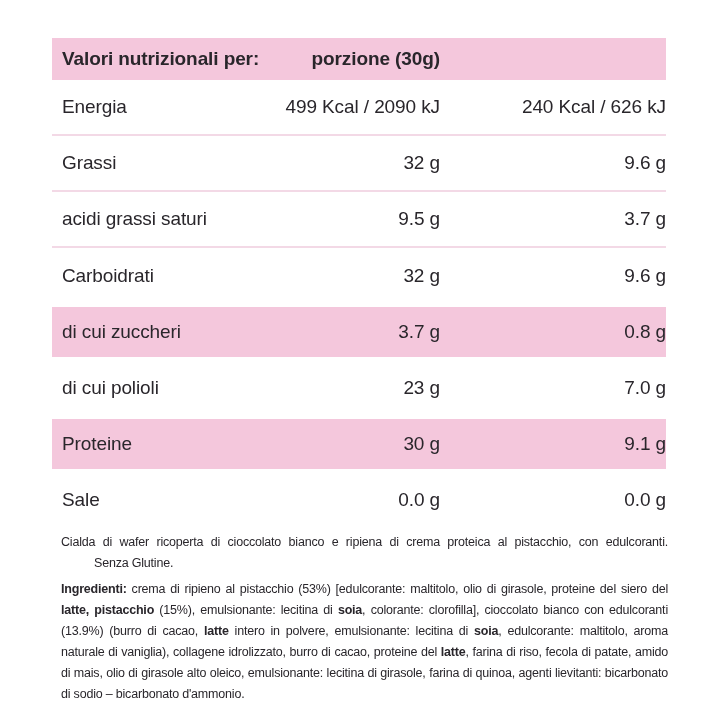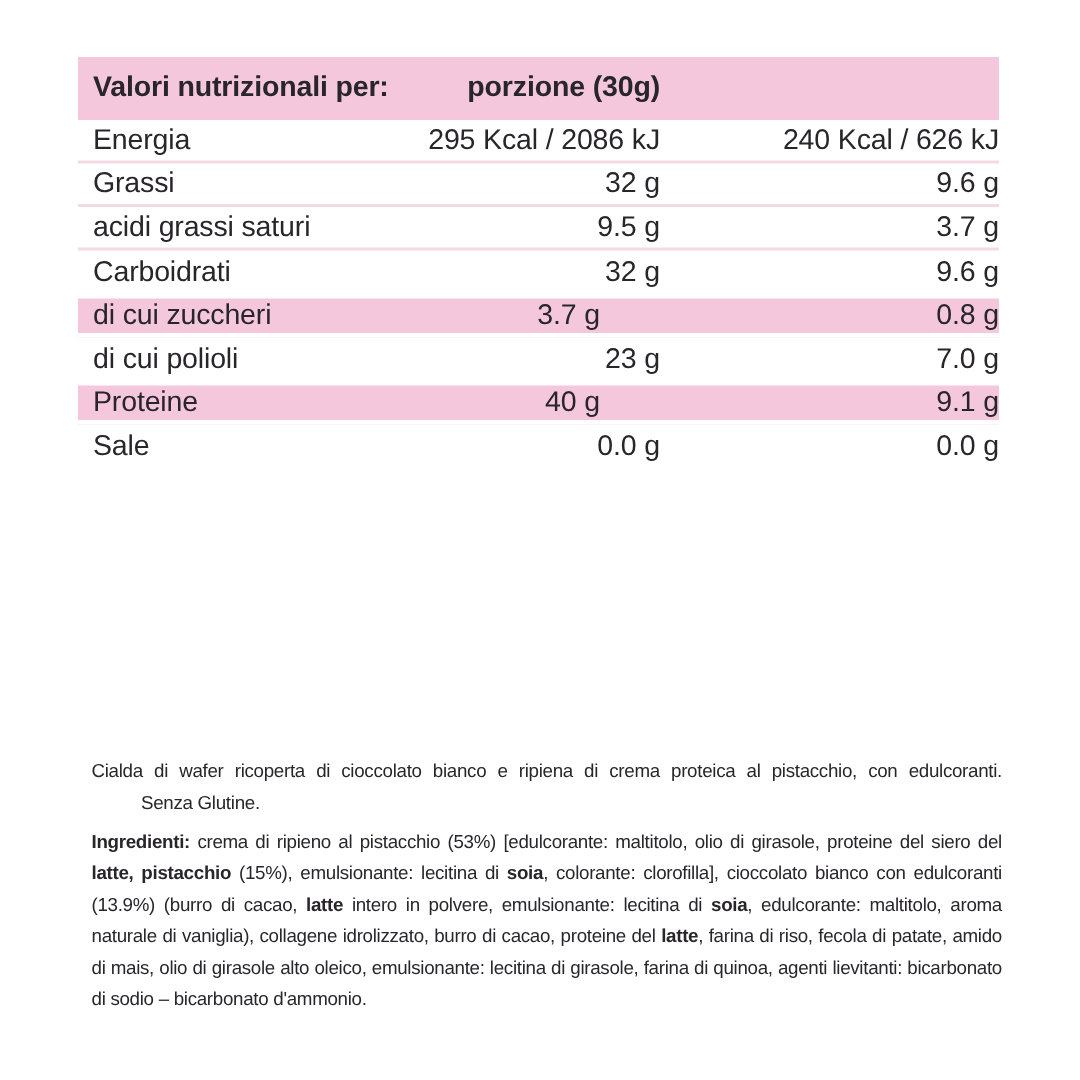--- a/index.html
+++ b/index.html
@@ -21,21 +21,21 @@
   
   .table {
     position: absolute;
     left: 52px; top: 38px;
     width: 614px;
   }
   .row {
     display: grid;
     grid-template-columns: 1fr 200px 226px;
     align-items: center;
-    height: 29px;
+    height: 56px;
     font-size: 19px;
     letter-spacing: -0.1px;
   }
   .row .c1 {
     padding-left: 10px;
     text-align: left;
     white-space: nowrap;
     min-width: 0;
     overflow: visible;
   }
@@ -43,55 +43,54 @@
   .row .c3 { text-align: right; white-space: nowrap; }
 
   .row.header {
     height: 42px;
     background: var(--pink);
     font-weight: 700;
   }
   .row.highlight {
     background: var(--pink);
     box-shadow: inset 0 3px 0 0 #ffffff, inset 0 -3px 0 0 #ffffff;
-    gap: 40px;
   }
   .row.sep { border-bottom: 2px solid var(--sep); }
 
   
   .textblock {
     position: absolute;
     left: 61px; top: 504px;
     width: 607px;
     font-size: 12.5px;
     letter-spacing: -0.2px;
     line-height: 21px;
     color: var(--ink);
   }
-  .desc-line1 { text-align: justify; text-align-last: justify; white-space: normal; }
+  .desc-line1 { text-align: justify; text-align-last: justify; white-space: normal; margin-top: 28px; }
   .desc-line2 { text-align: left; margin-left: 33px; }
   .ingredients { margin-top: 5px; text-align: justify; }
   .ingredients b, .textblock b { font-weight: 700; }
 </style>
 </head>
 <body>
 
 <div class="sheet">
 
   <div class="table">
     <div class="row header">
       <div class="c1">Valori nutrizionali per:</div>
       <div class="c3">porzione (30g)</div>
     </div>
 
     <div>
 
         <div class="row sep">
           <div class="c1">Energia</div>
-          <div class="c2">295 Kcal / 2086 kJ</div>
+          <div class="c2">499 Kcal / 2090 kJ</div>
           <div class="c3">240 Kcal / 626 kJ</div>
         </div>
 
         <div class="row sep">
           <div class="c1">Grassi</div>
           <div class="c2">32 g</div>
           <div class="c3">9.6 g</div>
         </div>
 
         <div class="row sep">
@@ -113,21 +112,21 @@
         </div>
 
         <div class="row">
           <div class="c1">di cui polioli</div>
           <div class="c2">23 g</div>
           <div class="c3">7.0 g</div>
         </div>
 
         <div class="row highlight">
           <div class="c1">Proteine</div>
-          <div class="c2">40 g</div>
+          <div class="c2">30 g</div>
           <div class="c3">9.1 g</div>
         </div>
 
 
         <div class="row">
           <div class="c1">Sale</div>
           <div class="c2">0.0 g</div>
           <div class="c3">0.0 g</div>
         </div>
       </div>

